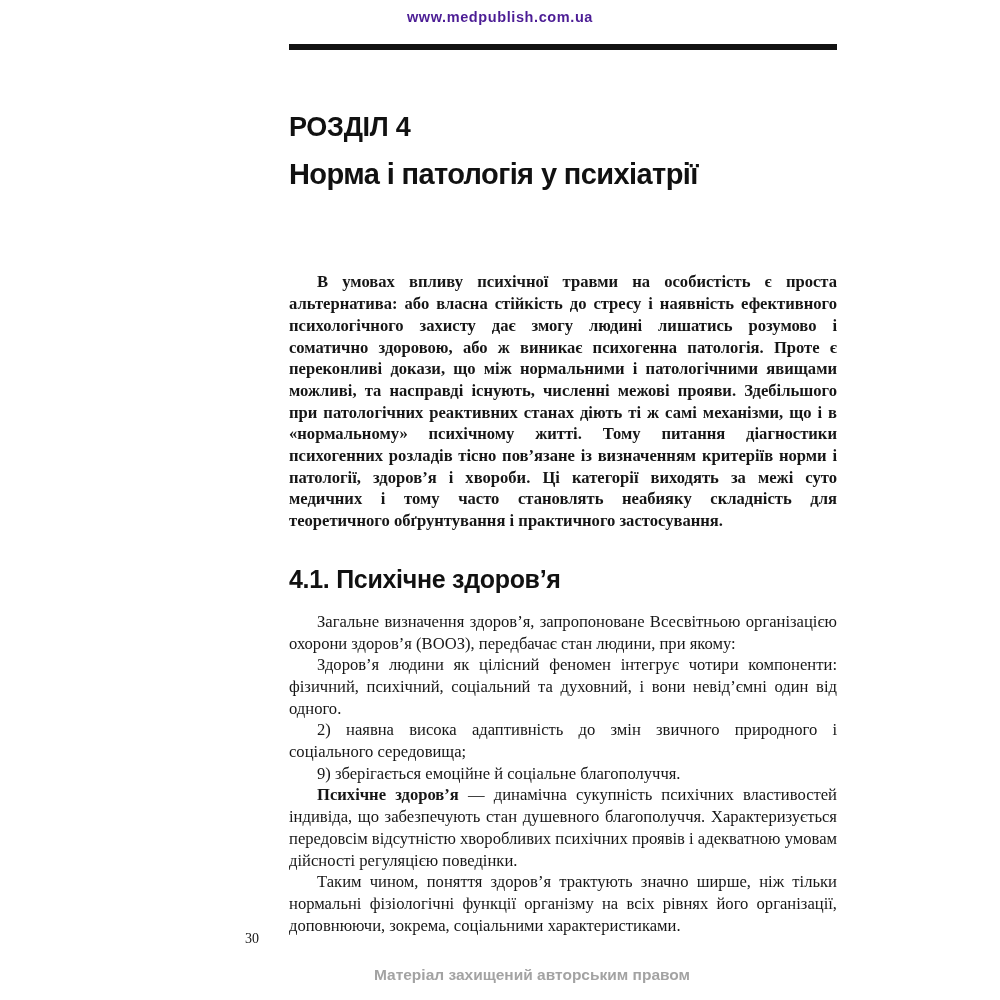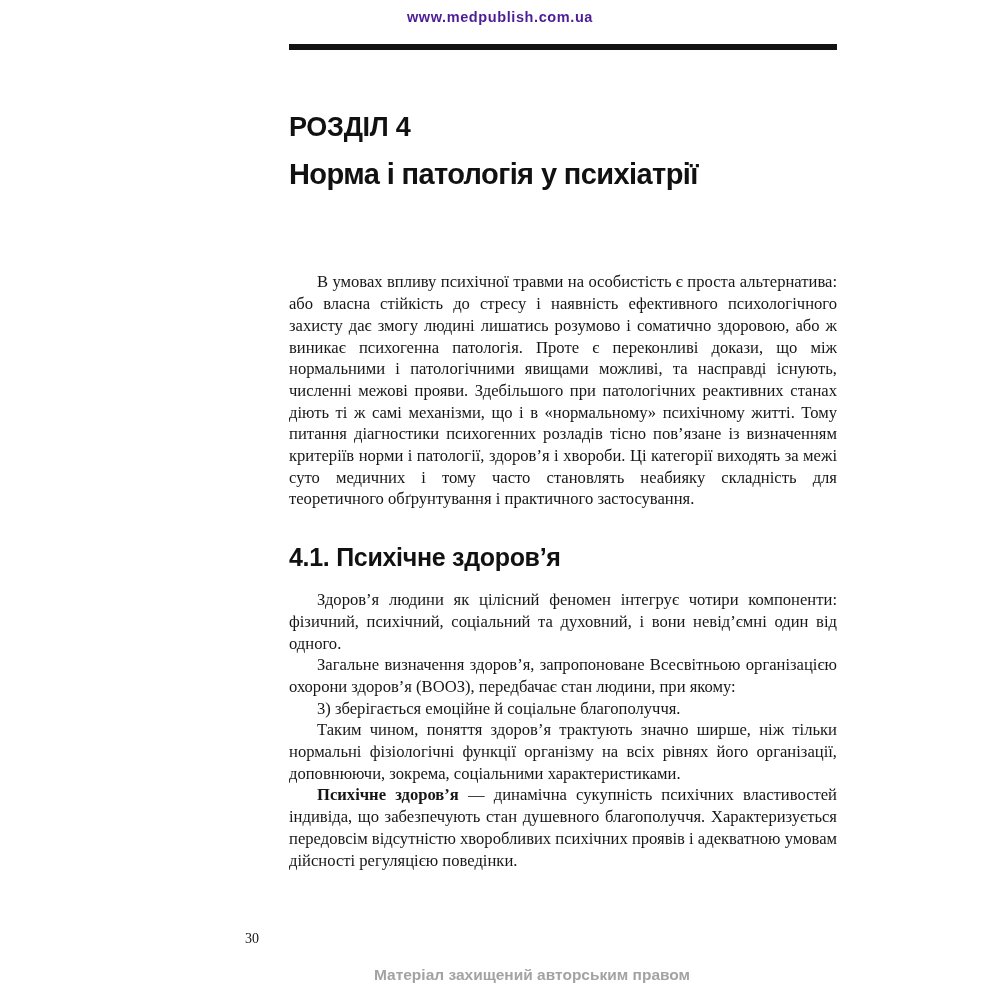--- a/index.html
+++ b/index.html
@@ -57,21 +57,21 @@
     letter-spacing: -0.6px;
     color: #111111;
   }
   .body-par {
     font-size: 16.6px;
     line-height: 21.7px;
     text-align: justify;
     text-indent: 28px;
     color: #161616;
   }
-  .intro-par { margin-top: 80px; }
+  .intro-par { margin-top: 80px; font-weight: bold; }
   .section-heading {
     margin-top: 33px;
     margin-bottom: 17px;
     font-family: "Liberation Sans", sans-serif;
     font-weight: bold;
     font-size: 25px;
     letter-spacing: -0.3px;
     color: #111111;
   }
   .bold-lead { font-weight: bold; }
@@ -107,31 +107,32 @@
     <div class="double-rule"></div>
 
     <div class="chapter-number">РОЗДІЛ 4</div>
 
     <div class="chapter-title">Норма і патологія у психіатрії</div>
 
     <p class="body-par intro-par">В умовах впливу психічної травми на особистість є проста альтернатива: або власна стійкість до стресу і наявність ефективного психологічного захисту дає змогу людині лишатись розумово і соматично здоровою, або ж виникає психогенна патологія. Проте є переконливі докази, що між нормальними і патологічними явищами можливі, та насправді існують, численні межові прояви. Здебільшого при патологічних реактивних станах діють ті ж самі механізми, що і в «нормальному» психічному житті. Тому питання діагностики психогенних розладів тісно пов’язане із визначенням критеріїв норми і патології, здоров’я і хвороби. Ці категорії виходять за межі суто медичних і тому часто становлять неабияку складність для теоретичного обґрунтування і практичного застосування.</p>
 
     <h2 class="section-heading">4.1. Психічне здоров’я</h2>
 
+    <p class="body-par">Загальне визначення здоров’я, запропоноване Всесвітньою організацією охорони здоров’я (ВООЗ), передбачає стан людини, при якому:</p>
+
     <p class="body-par">Здоров’я людини як цілісний феномен інтегрує чотири компоненти: фізичний, психічний, соціальний та духовний, і вони невід’ємні один від одного.</p>
 
-    <p class="body-par">Загальне визначення здоров’я, запропоноване Всесвітньою організацією охорони здоров’я (ВООЗ), передбачає стан людини, при якому:</p>
 
+    <p class="body-par">2) наявна висока адаптивність до змін звичного природного і соціального середовища;</p>
 
+    <p class="body-par">9) зберігається емоційне й соціальне благополуччя.</p>
 
-    <p class="body-par">3) зберігається емоційне й соціальне благополуччя.</p>
+    <p class="body-par"><span class="bold-lead">Психічне здоров’я</span><span> — динамічна сукупність психічних властивостей індивіда, що забезпечують стан душевного благополуччя. Характеризується передовсім відсутністю хворобливих психічних проявів і адекватною умовам дійсності регуляцією поведінки.</span></p>
 
     <p class="body-par">Таким чином, поняття здоров’я трактують значно ширше, ніж тільки нормальні фізіологічні функції організму на всіх рівнях його організації, доповнюючи, зокрема, соціальними характеристиками.</p>
-
-    <p class="body-par"><span class="bold-lead">Психічне здоров’я</span><span> — динамічна сукупність психічних властивостей індивіда, що забезпечують стан душевного благополуччя. Характеризується передовсім відсутністю хворобливих психічних проявів і адекватною умовам дійсності регуляцією поведінки.</span></p>
 
   </div>
 
   <div class="page-number">30</div>
 
   <div class="copyright">Матеріал захищений авторським правом</div>
 
 </div>
 
 </body></html>

